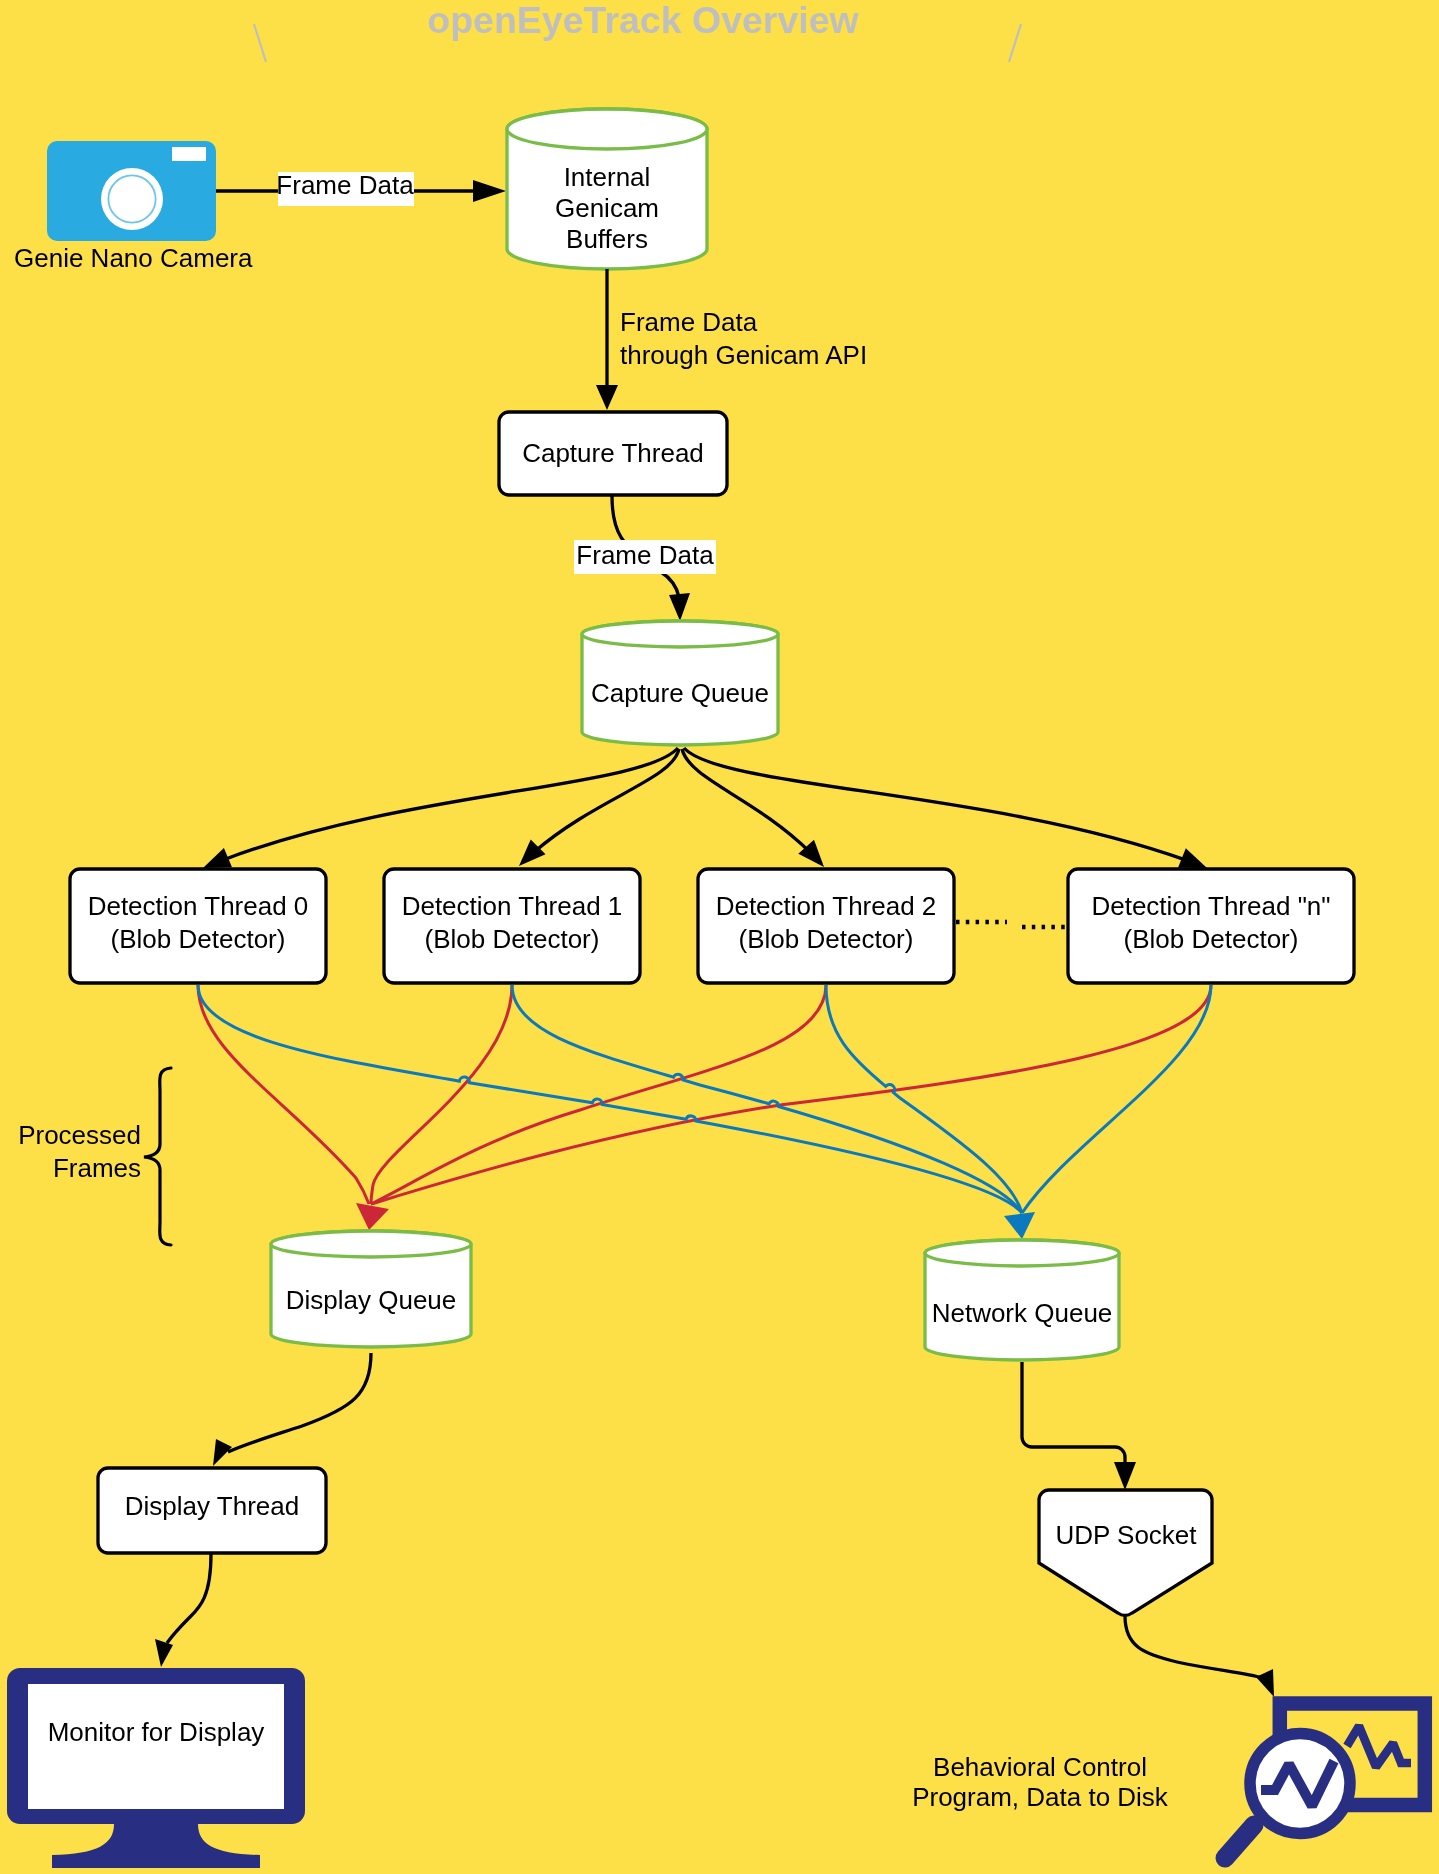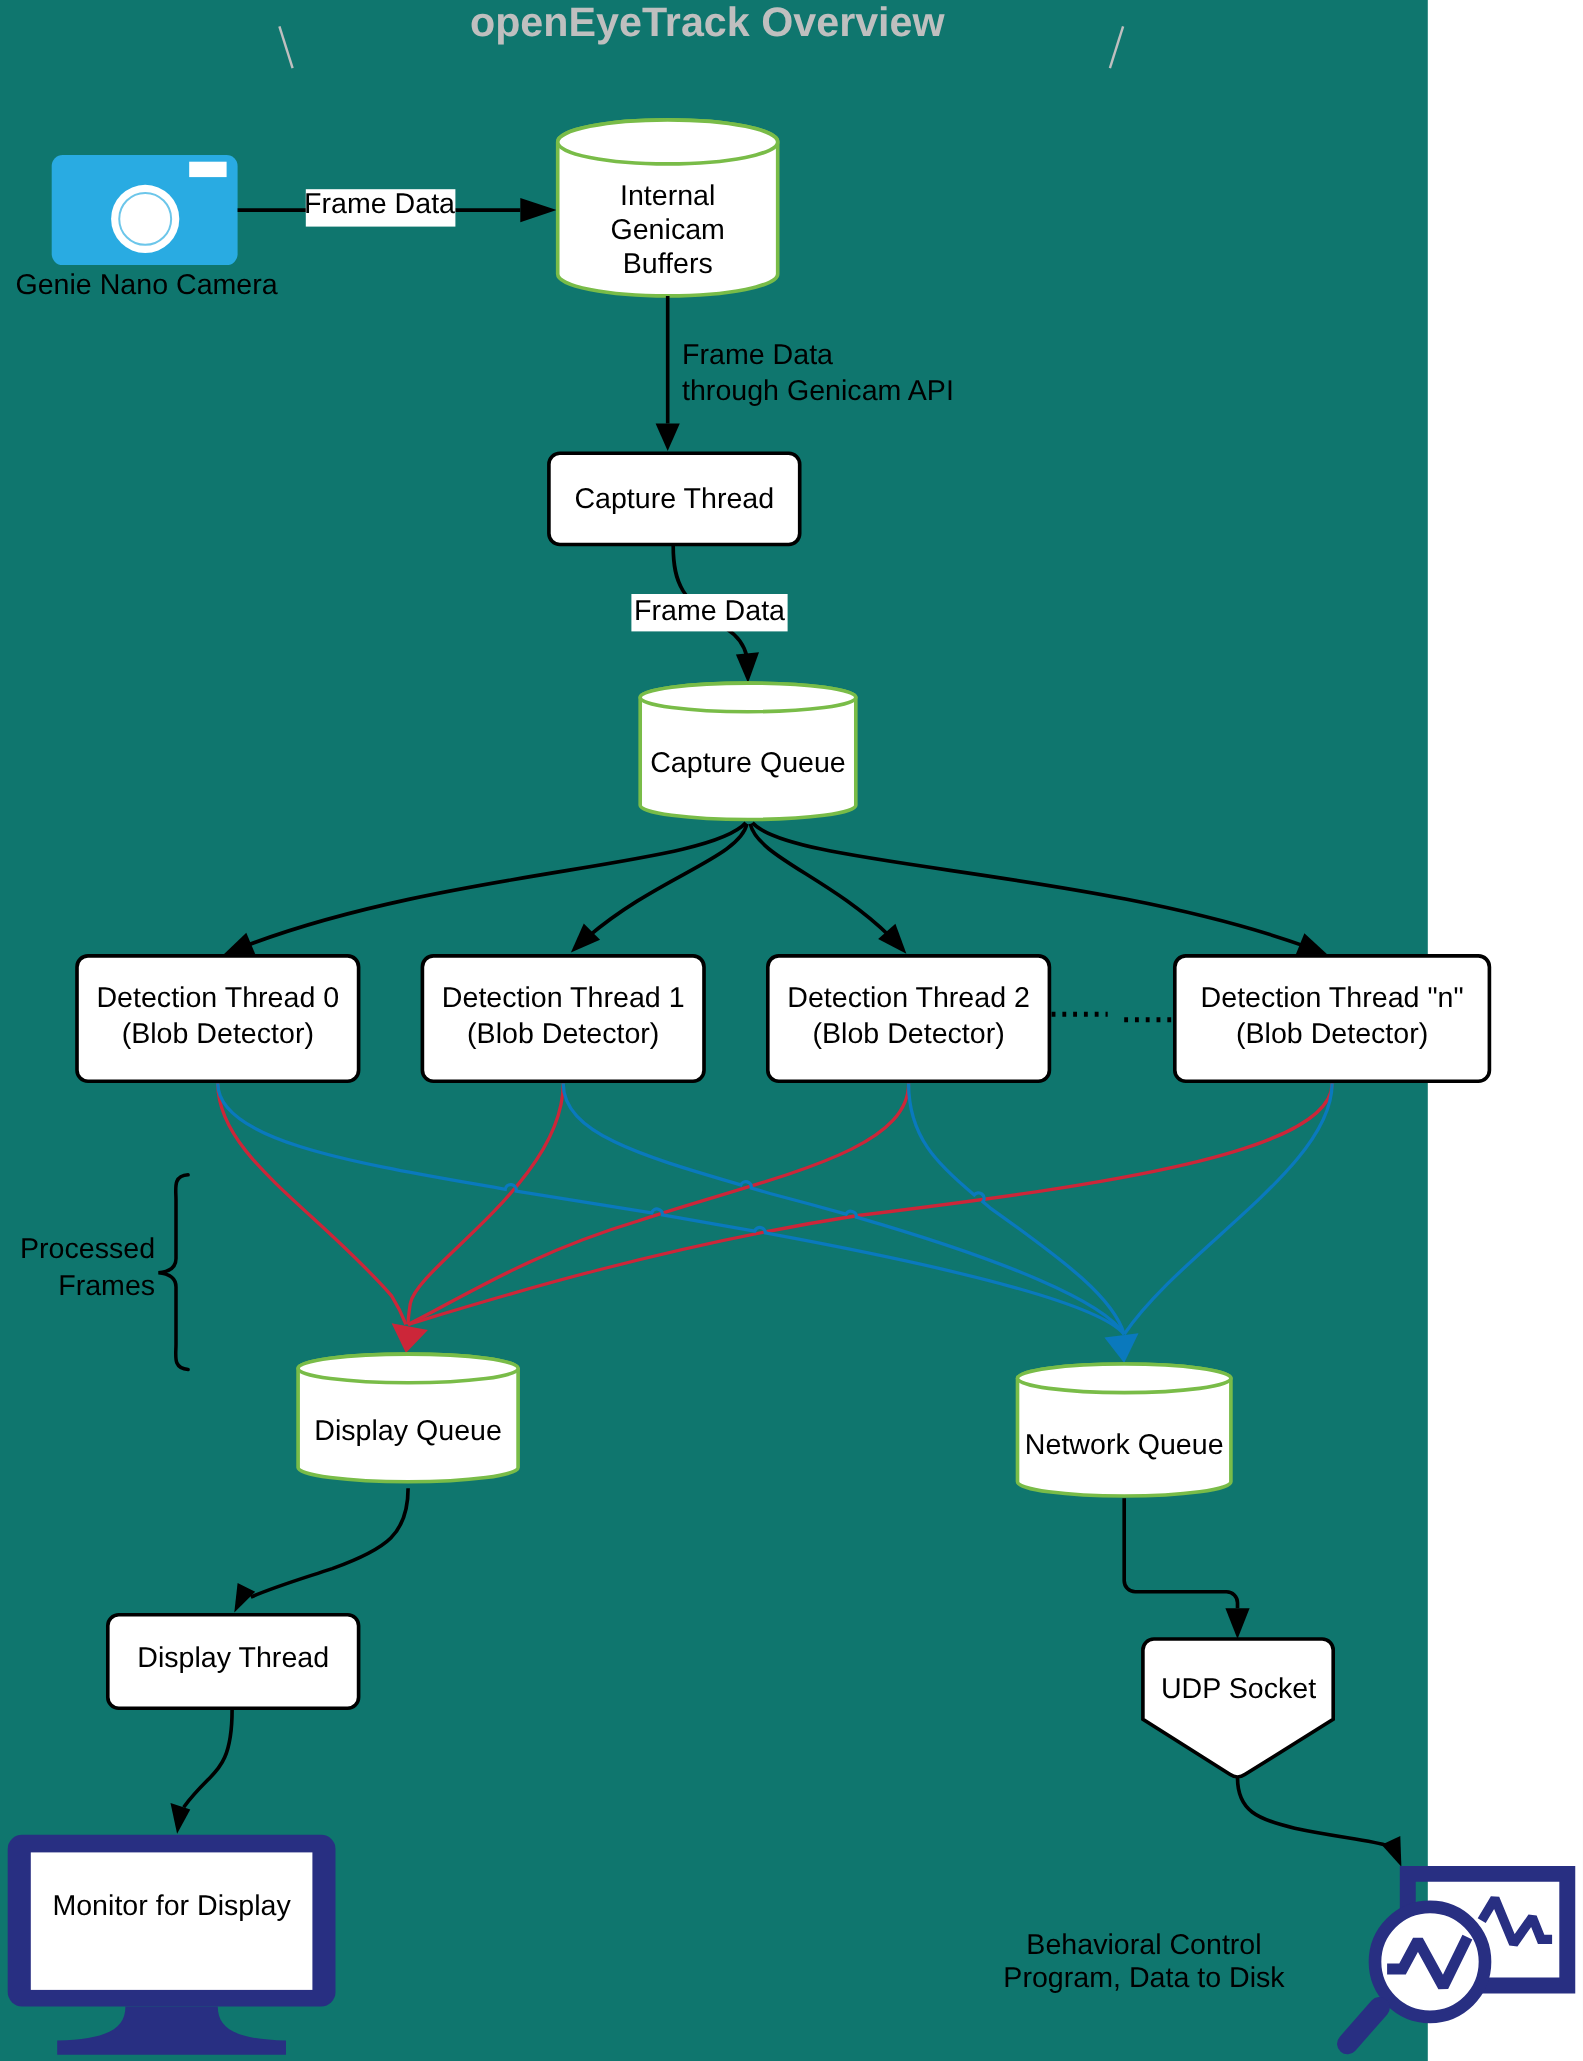--- a/index.html
+++ b/index.html
@@ -1,17 +1,17 @@
 <!DOCTYPE html>
 <html><head>
 <meta charset="utf-8">
 <style>
   html,body{margin:0;padding:0;background:#ffffff;}
   body{width:1439px;height:1874px;overflow:hidden;font-family:"Liberation Sans",sans-serif;}
-  #stage{position:relative;width:1298px;height:1874px;background:#0f766e;}
+  #stage{position:relative;width:1439px;height:1874px;background:#fde047;}
   svg{display:block;}
   .lbl{font-family:"Liberation Sans",sans-serif;fill:#000;font-size:26px;}
   .title{font-family:"Liberation Sans",sans-serif;font-size:37.5px;font-weight:bold;fill:#bfbfbf;}
   .box{fill:#ffffff;stroke:#000000;stroke-width:3.3;}
   .cyl{fill:#ffffff;stroke:#79bc48;stroke-width:3.3;}
   .edge{fill:none;stroke:#000000;stroke-width:3.3;}
   .tick{stroke:#bfbfbf;stroke-width:2.2;fill:none;}
 </style>
 </head>
 <body>

